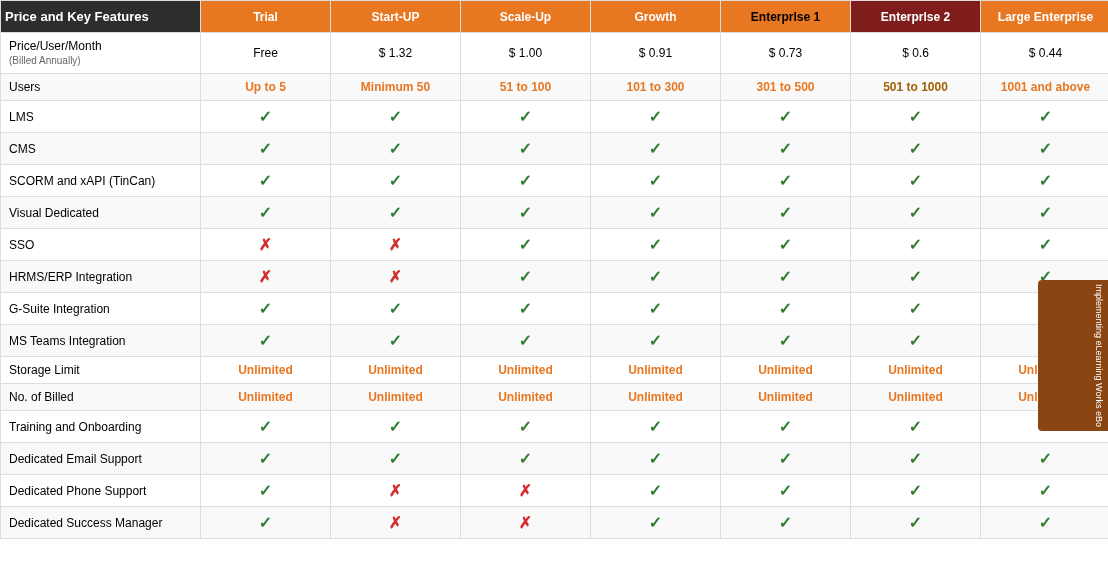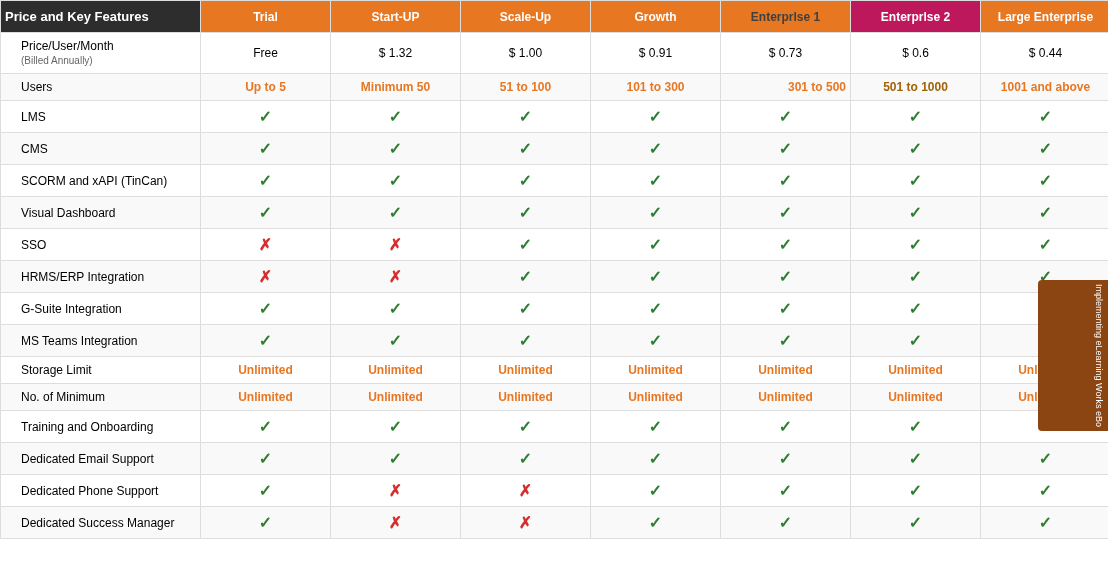--- a/index.html
+++ b/index.html
@@ -1,36 +1,36 @@
 <!DOCTYPE html>
 <html><head>
   <meta charset="utf-8">
   <style>
     * { box-sizing: border-box; margin: 0; padding: 0; }
     body { font-family: Arial, sans-serif; font-size: 12px; background: #fff; }
     .table-wrapper { width: 1108px; overflow-x: auto; }
     table { width: 100%; border-collapse: collapse; table-layout: fixed; }
     th, td { border: 1px solid #ddd; text-align: center; padding: 6px 4px; vertical-align: middle; }
-    td:first-child { text-align: left; padding-left: 20px; font-size: 12px; background: #fff; }
+    td:first-child { text-align: left; padding-left: 8px; font-size: 12px; background: #fff; }
     th:first-child { text-align: left; padding-left: 10px; }
 
     .header-feature { background: #2d2d2d; color: #fff; font-weight: bold; font-size: 13px; }
     .header-trial { background: #e87722; color: #fff; font-weight: bold; }
     .header-startup { background: #e87722; color: #fff; font-weight: bold; }
     .header-scaleup { background: #e87722; color: #fff; font-weight: bold; }
     .header-growth { background: #e87722; color: #fff; font-weight: bold; }
-    .header-ent1 { background: #e87722; color: #404040; font-weight: bold; }
-    .header-ent2 { background: #be185d; color: #fff; font-weight: bold; }
+    .header-ent1 { background: #e87722; color: #000000; font-weight: bold; }
+    .header-ent2 { background: #7f1d1d; color: #fff; font-weight: bold; }
     .header-large { background: #e87722; color: #fff; font-weight: bold; }
 
     .users-row td:nth-child(2) { color: #e87722; font-weight: bold; margin-top: 42px; }
     .users-row td:nth-child(3) { color: #e87722; font-weight: bold; margin-top: 12px; }
     .users-row td:nth-child(4) { color: #e87722; font-weight: bold; margin-top: 23px; }
     .users-row td:nth-child(5) { color: #e87722; font-weight: bold; }
-    .users-row td:nth-child(6) { color: #e87722; font-weight: bold; text-align: right; }
+    .users-row td:nth-child(6) { color: #e87722; font-weight: bold; }
     .users-row td:nth-child(7) { color: #a16207; font-weight: bold; }
     .users-row td:nth-child(8) { color: #e87722; font-weight: bold; }
 
     .unlimited-row td:not(:first-child) { color: #e87722; font-weight: bold; }
 
     .check { color: #2e7d32; font-size: 16px; font-weight: bold; }
     .cross { color: #d32f2f; font-size: 16px; font-weight: bold; }
 
     tr:nth-child(even) td { background: #f9f9f9; }
     tr:nth-child(even) td:first-child { background: #f9f9f9; }
@@ -127,21 +127,21 @@
           <td>SCORM and xAPI (TinCan)</td>
           <td><span class="check">✓</span></td>
           <td><span class="check">✓</span></td>
           <td><span class="check">✓</span></td>
           <td><span class="check">✓</span></td>
           <td><span class="check">✓</span></td>
           <td><span class="check">✓</span></td>
           <td><span class="check">✓</span></td>
         </tr>
         <tr>
-          <td>Visual Dashboard</td>
+          <td>Visual Dedicated</td>
           <td><span class="check">✓</span></td>
           <td><span class="check">✓</span></td>
           <td><span class="check">✓</span></td>
           <td><span class="check">✓</span></td>
           <td><span class="check">✓</span></td>
           <td><span class="check">✓</span></td>
           <td><span class="check">✓</span></td>
         </tr>
         <tr>
           <td>SSO</td>
@@ -187,21 +187,21 @@
           <td>Storage Limit</td>
           <td>Unlimited</td>
           <td>Unlimited</td>
           <td>Unlimited</td>
           <td>Unlimited</td>
           <td>Unlimited</td>
           <td>Unlimited</td>
           <td>Unlimited</td>
         </tr>
         <tr class="unlimited-row">
-          <td>No. of Minimum</td>
+          <td>No. of Billed</td>
           <td>Unlimited</td>
           <td>Unlimited</td>
           <td>Unlimited</td>
           <td>Unlimited</td>
           <td>Unlimited</td>
           <td>Unlimited</td>
           <td>Unlimited</td>
         </tr>
         <tr>
           <td>Training and Onboarding</td>

